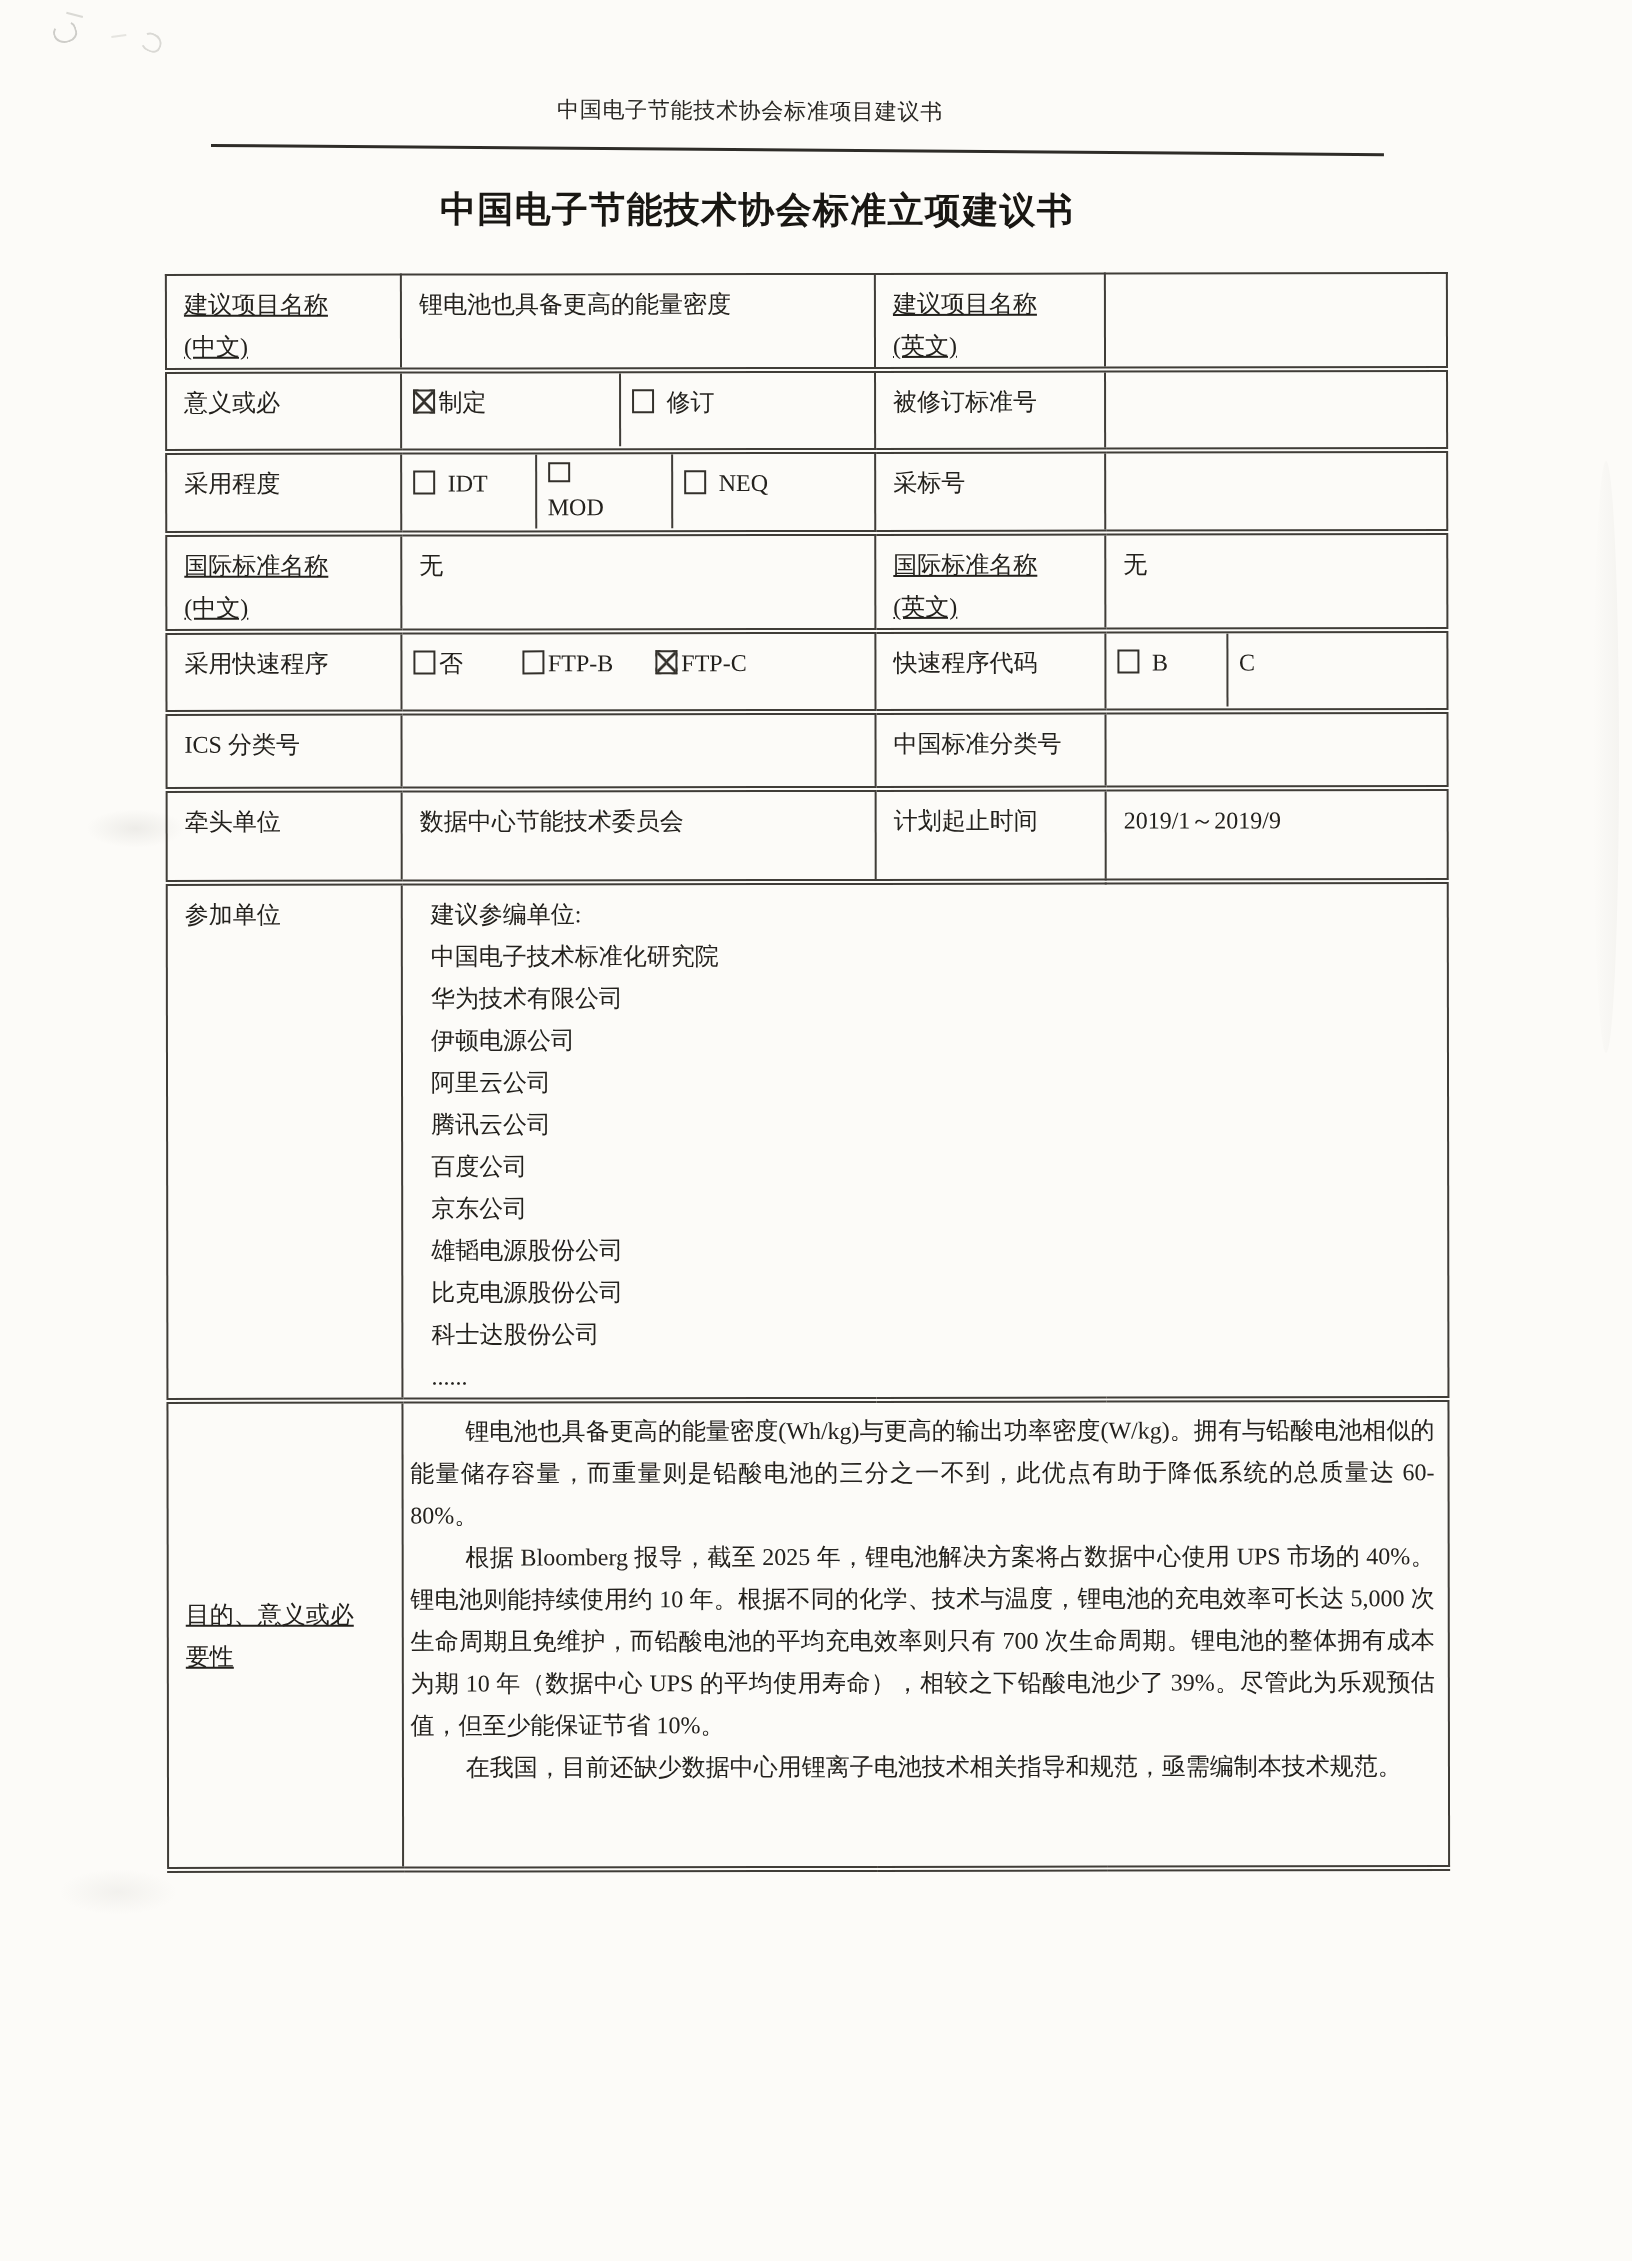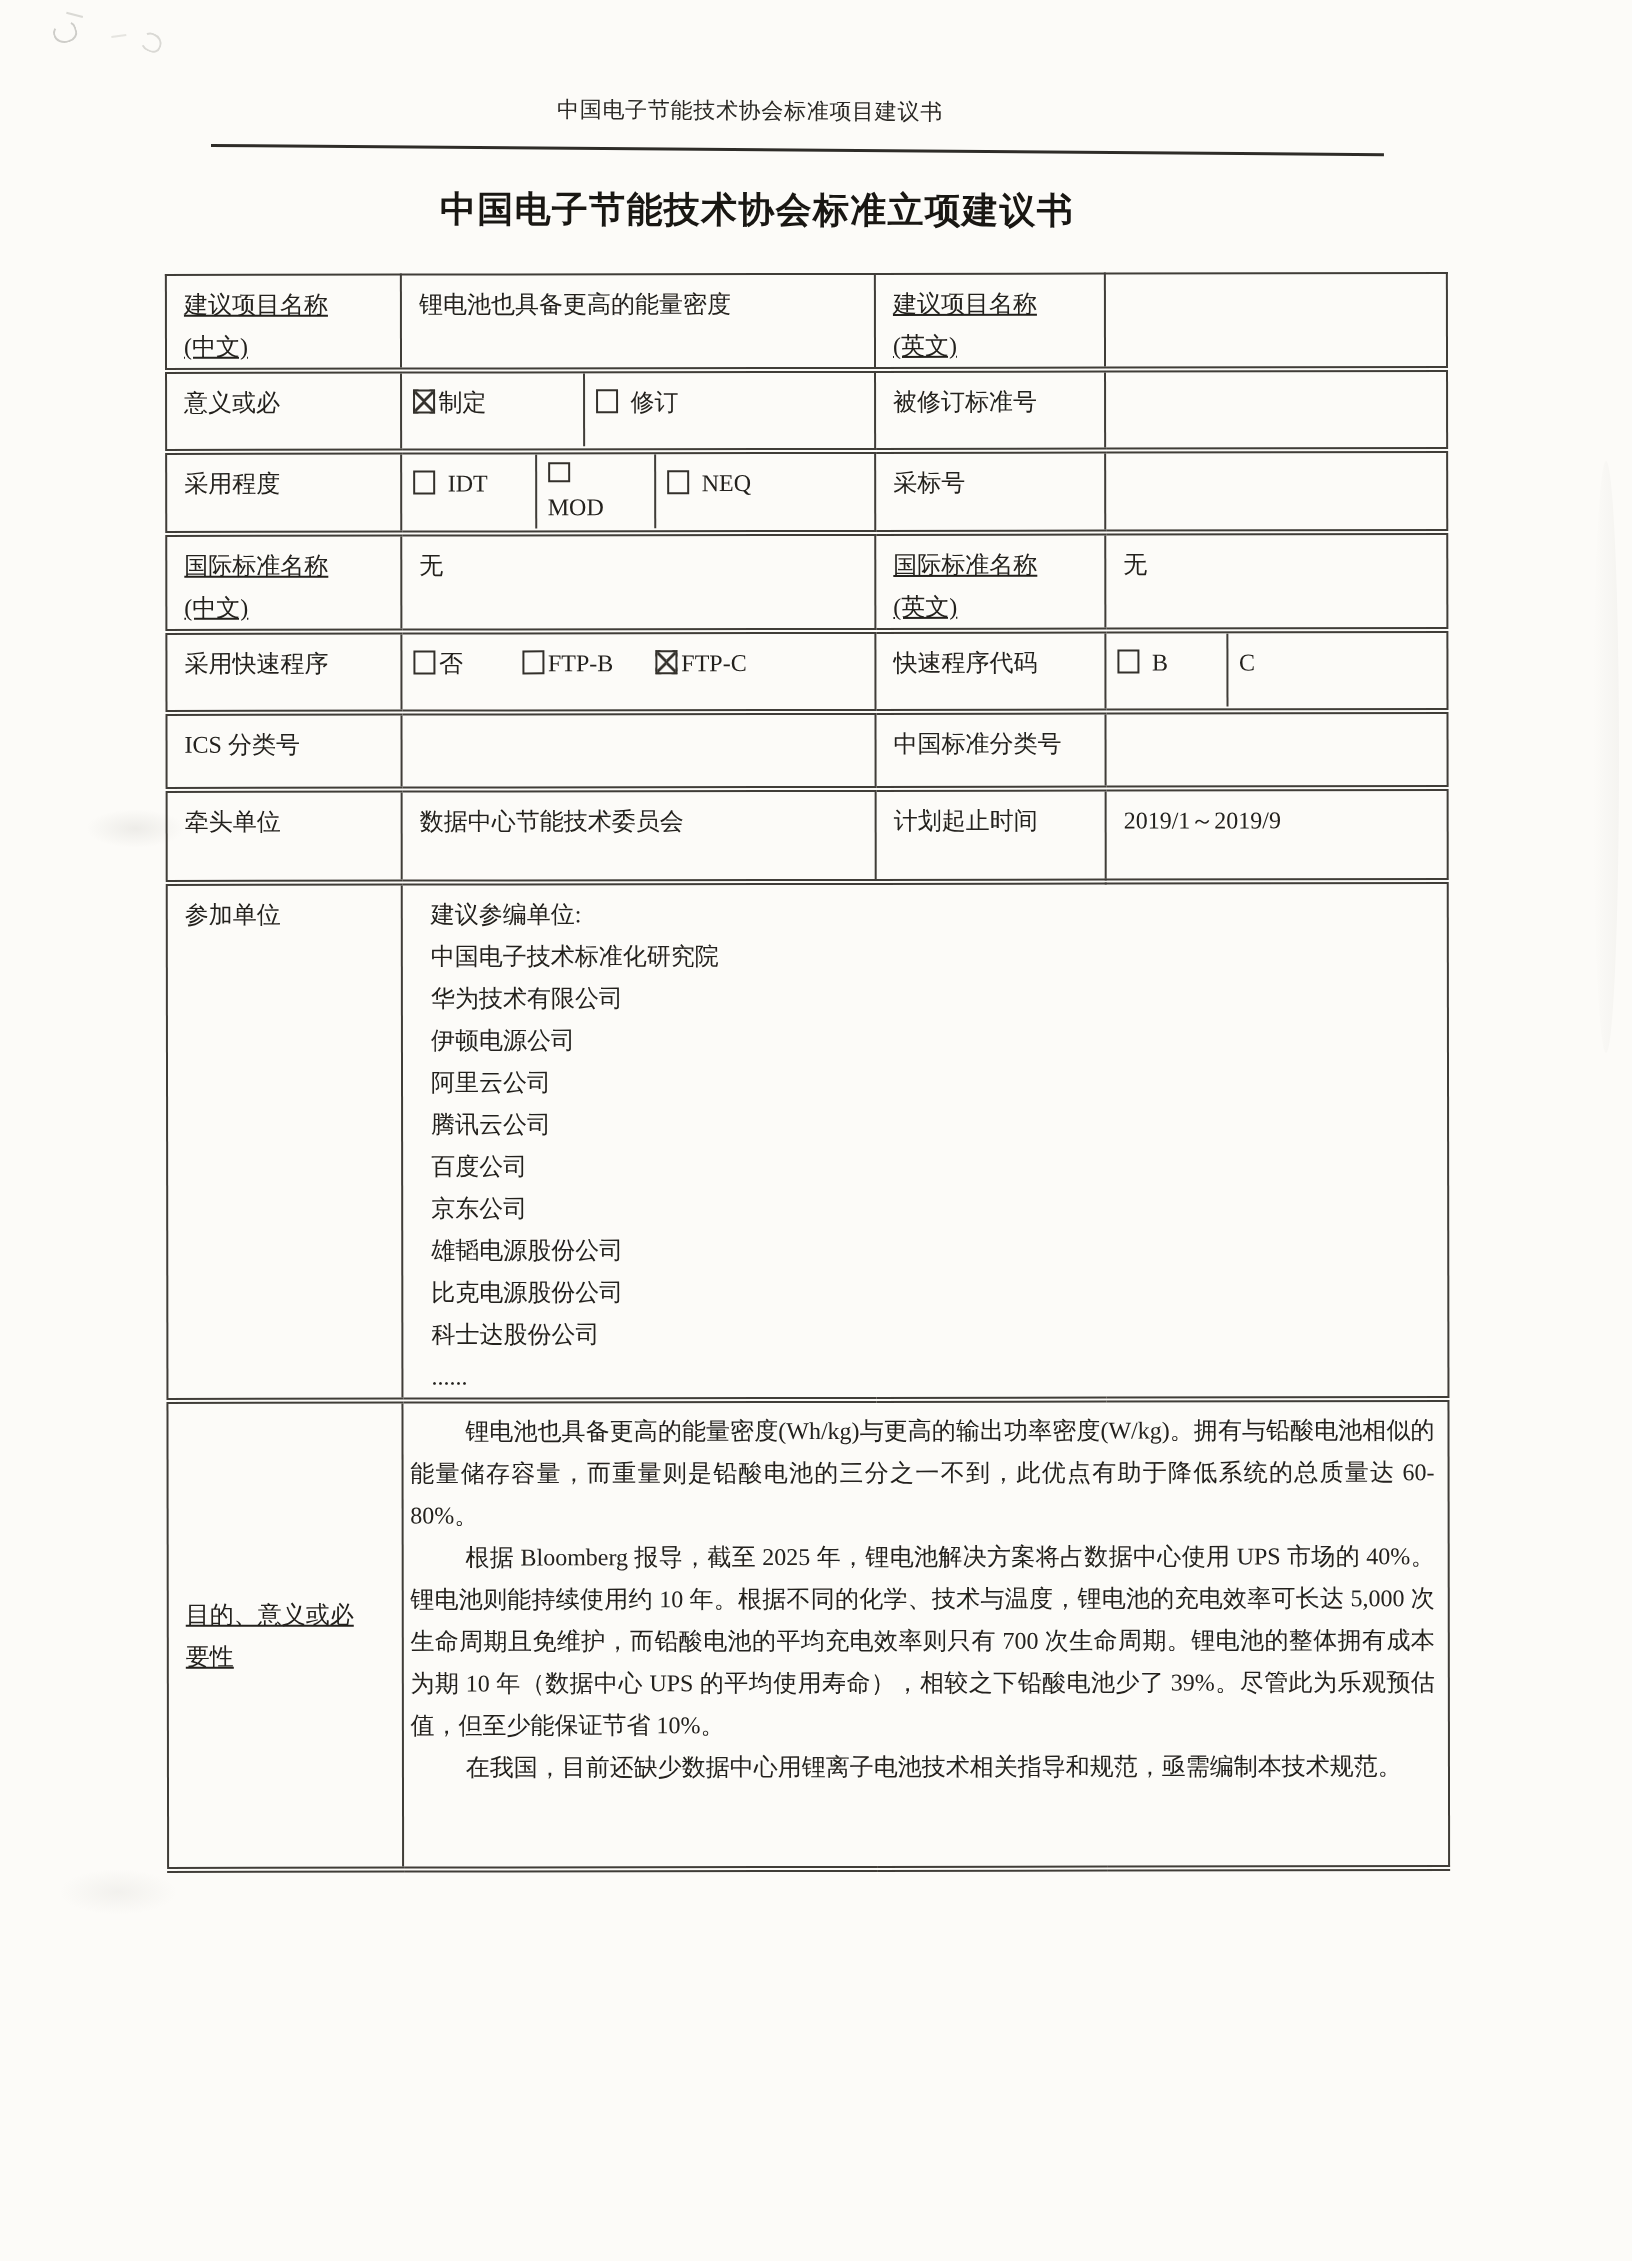--- a/index.html
+++ b/index.html
@@ -122,21 +122,21 @@
             <div></div>
           </td>
     </tr>
 
     <tr class="r2 dbl">
       <td>
             <div>意义或必</div>
           </td>
       <td class="nopad">
         <div class="split">
-          <div class="seg" style="width:183px">
+          <div class="seg" style="width:219px">
             <span class="cb" data-checked="true"></span><span>制定</span>
           </div>
           <div class="seg">
             <span class="cb gap" data-checked="false"></span><span>修订</span>
           </div>
         </div>
       </td>
       <td>
             <div>被修订标准号</div>
           </td>
@@ -147,21 +147,21 @@
 
     <tr class="r3 dbl">
       <td>
             <div>采用程度</div>
           </td>
       <td class="nopad">
         <div class="split">
           <div class="seg" style="width:135px">
             <span class="cb gap" data-checked="false"></span><span>IDT</span>
           </div>
-          <div class="seg colstack" style="width:119px">
+          <div class="seg colstack" style="width:136px">
             <span class="cb" data-checked="false"></span>
                 <span>MOD</span>
           </div>
           <div class="seg">
             <span class="cb gap" data-checked="false"></span><span>NEQ</span>
           </div>
         </div>
       </td>
       <td>
             <div>采标号</div>

